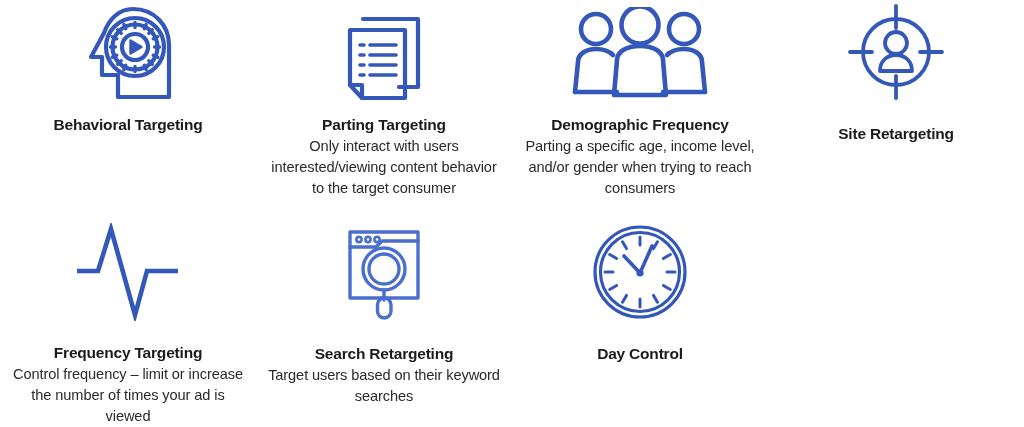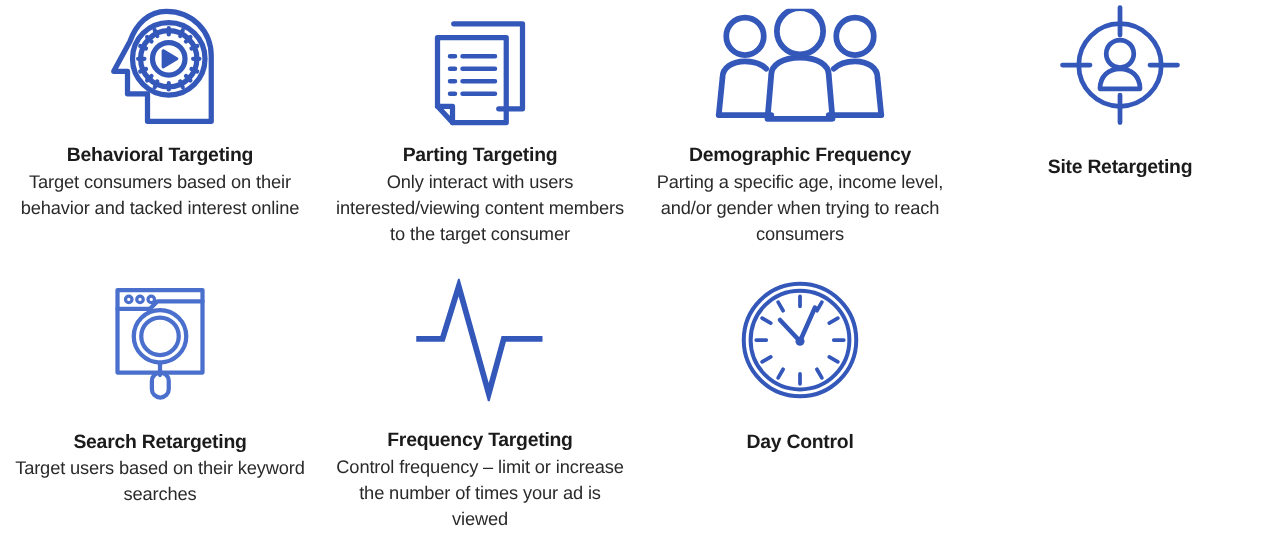--- a/index.html
+++ b/index.html
@@ -68,39 +68,38 @@
           <path d="M55 19.5 L55 24.5 M55 63.5 L55 68.5 M30.5 44 L35.5 44 M74.5 44 L79.5 44
                    M37.7 26.7 L41.2 30.2 M68.8 57.8 L72.3 61.3 M37.7 61.3 L41.2 57.8 M68.8 30.2 L72.3 26.7
                    M43.8 21.2 L45.8 25.8 M64.2 62.2 L66.2 66.8 M32.2 33.8 L36.8 35.8 M73.2 52.2 L77.8 54.2
                    M32.2 54.2 L36.8 52.2 M73.2 35.8 L77.8 33.8 M43.8 66.8 L45.8 62.2 M64.2 25.8 L66.2 21.2"></path>
         </g>
         <circle cx="55" cy="44" r="13"></circle>
         <path d="M50.5 37.5 L61.5 44 L50.5 50.5 Z" fill="#3457ba" stroke-width="2.4"></path>
       </svg>
     </div>
     <div class="title">Behavioral Targeting</div>
-    <div class="desc">Target consumers based on their behavior and tacked interest online</div>
   </div>
 
   <div class="cell row1">
     <div class="icon-wrap">
       <svg width="96" height="100" viewBox="0 0 96 100" fill="none" stroke="#3457ba" stroke-width="4.2" stroke-linejoin="round" stroke-linecap="round">
         <path d="M27 16 L82 16 L82 84 L63 84"></path>
         <path d="M14 27 L69 27 L69 95 L26 95 L14 82 Z"></path>
         <path d="M26 95 L26 82 L14 82"></path>
         <g stroke-width="3.6">
           <path d="M24 42 L28 42 M34 42 L60 42"></path>
           <path d="M24 52 L28 52 M34 52 L60 52"></path>
           <path d="M24 62 L28 62 M34 62 L60 62"></path>
           <path d="M24 72 L28 72 M34 72 L60 72"></path>
         </g>
       </svg>
     </div>
     <div class="title">Parting Targeting</div>
-    <div class="desc">Only interact with users interested/viewing content members to the target consumer</div>
+    <div class="desc">Only interact with users interested/viewing content behavior to the target consumer</div>
   </div>
 
   <div class="cell row1">
     <div class="icon-wrap">
       <svg width="140" height="92" viewBox="0 0 140 92" fill="none" stroke="#3457ba" stroke-width="4.6" stroke-linejoin="round" stroke-linecap="round">
         <circle cx="26" cy="22" r="15"></circle>
         <path d="M5 85 L8 55 C8 47 16 42 26 42 C33 42 39 44 43 48"></path>
         <path d="M5 85 L47 85"></path>
         <circle cx="114" cy="22" r="15"></circle>
         <path d="M135 85 L132 55 C132 47 124 42 114 42 C107 42 101 44 97 48"></path>
@@ -121,46 +120,46 @@
         <path d="M51 4 L51 26 M51 74 L51 96 M5 50 L27 50 M75 50 L97 50"></path>
         <circle cx="51" cy="41" r="11"></circle>
         <path d="M35 69 C35 59 42 53 51 53 C60 53 67 59 67 69 Z"></path>
       </svg>
     </div>
     <div class="title">Site Retargeting</div>
   </div>
 
   <div class="cell row2">
     <div class="icon-wrap">
+      <svg width="110" height="98" viewBox="0 0 110 98" fill="none" stroke="#3457ba" stroke-width="4.6" stroke-linejoin="miter" stroke-linecap="butt">
+        <path d="M4 48 L25 48 L38 6 L62 92 L74 48 L105 48"></path>
+      </svg>
+    </div>
+    <div class="title">Frequency Targeting</div>
+    <div class="desc">Control frequency – limit or increase the number of times your ad is viewed</div>
+  </div>
+
+  <div class="cell row2">
+    <div class="icon-wrap">
       <svg width="104" height="100" viewBox="0 0 104 100" fill="none" stroke="#4a6fcd" stroke-width="3.4" stroke-linejoin="round" stroke-linecap="round">
         <path d="M18 10 L86 10 L86 76 L18 76 Z"></path>
         <path d="M18 25 L44 25 L50 19 L86 19"></path>
         <g stroke-width="2.6">
           <circle cx="27" cy="17.5" r="2.6"></circle>
           <circle cx="36" cy="17.5" r="2.6"></circle>
           <circle cx="45" cy="17.5" r="2.6"></circle>
         </g>
         <circle cx="52" cy="47" r="21"></circle>
         <circle cx="52" cy="47" r="15"></circle>
         <path d="M52 68 L52 78"></path>
         <rect x="45.5" y="76" width="13.5" height="20" rx="6.7"></rect>
       </svg>
     </div>
     <div class="title">Search Retargeting</div>
     <div class="desc">Target users based on their keyword searches</div>
-  </div>
-
-  <div class="cell row2">
-    <div class="icon-wrap">
-      <svg width="110" height="98" viewBox="0 0 110 98" fill="none" stroke="#3457ba" stroke-width="4.6" stroke-linejoin="miter" stroke-linecap="butt">
-        <path d="M4 48 L25 48 L38 6 L62 92 L74 48 L105 48"></path>
-      </svg>
-    </div>
-    <div class="title">Frequency Targeting</div>
-    <div class="desc">Control frequency – limit or increase the number of times your ad is viewed</div>
   </div>
 
   <div class="cell row2">
     <div class="icon-wrap">
       <svg width="100" height="100" viewBox="0 0 100 100" fill="none" stroke="#3457ba" stroke-width="3.2" stroke-linejoin="round" stroke-linecap="round">
         <circle cx="50" cy="50" r="45"></circle>
         <circle cx="50" cy="50" r="39.5"></circle>
         <g stroke-width="3">
           <path d="M50 15 L50 23"></path>
           <path d="M67.5 19.7 L63.5 26.6"></path>

